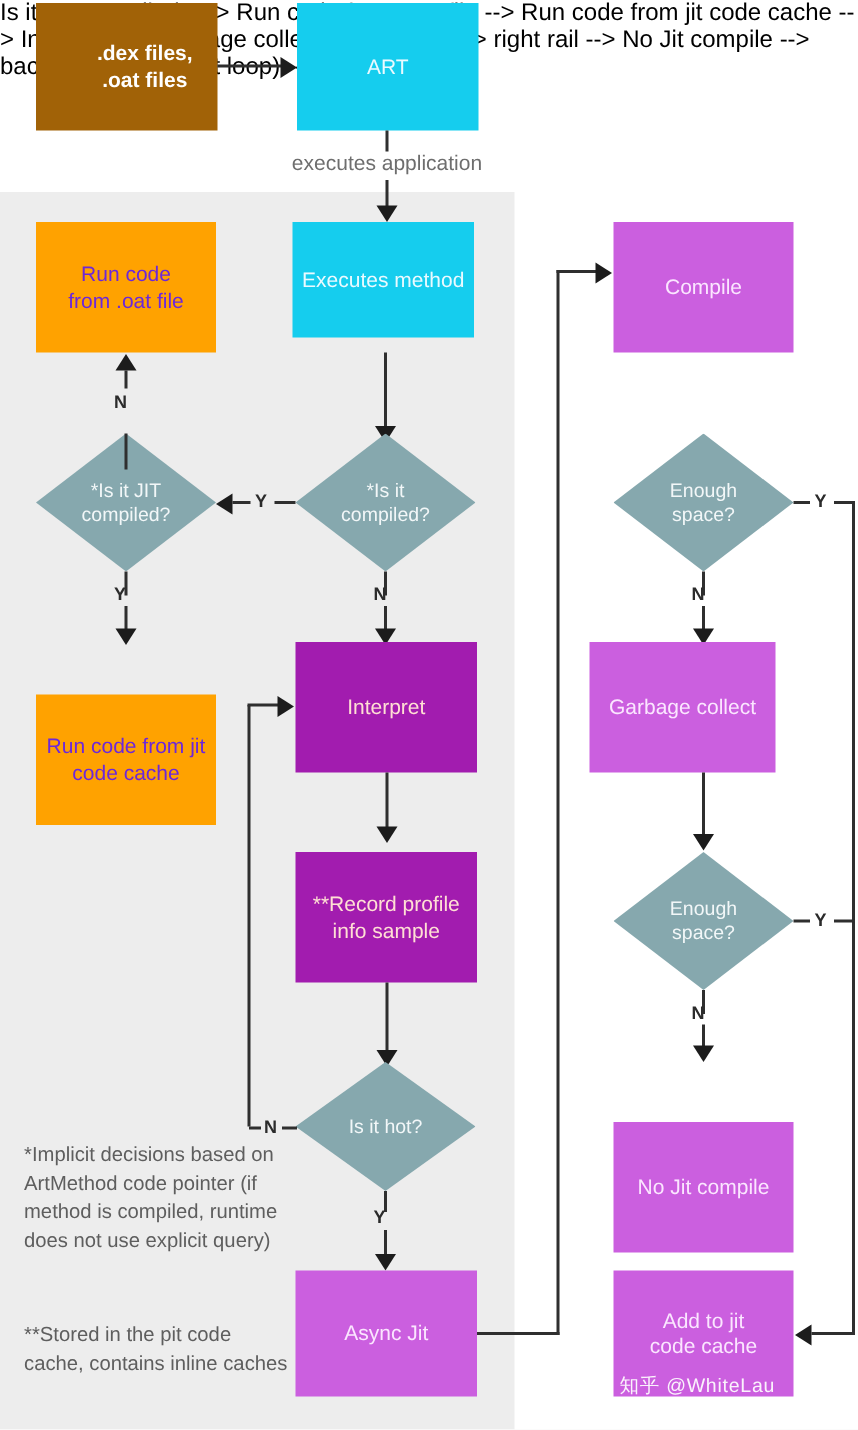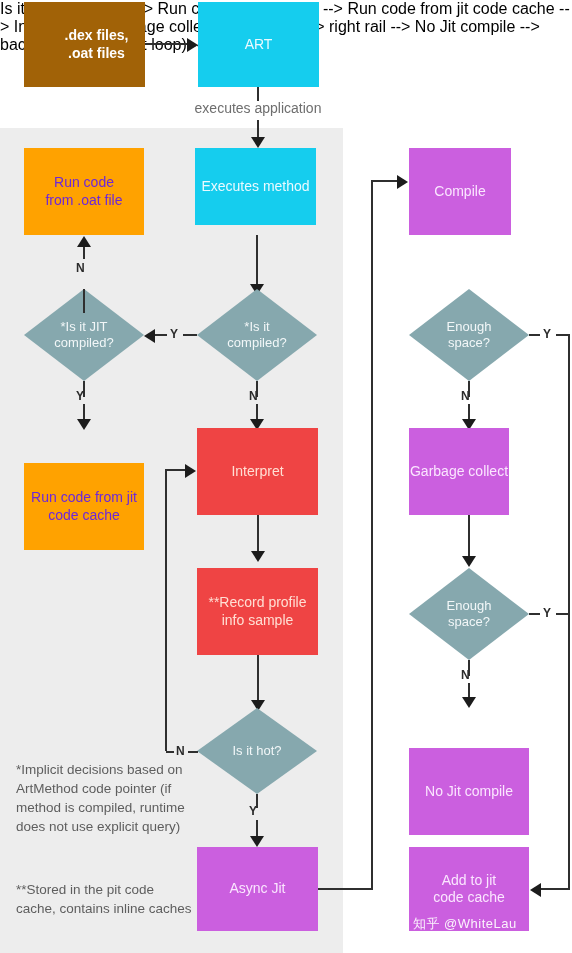--- a/index.html
+++ b/index.html
@@ -17,21 +17,21 @@
   
   .node{
     position:absolute;display:flex;align-items:center;justify-content:center;
     text-align:center;line-height:1.25;box-sizing:border-box;
   }
   .node .lbl{display:block;white-space:pre-line;}
 
   .n-dark   {background:#a16207;color:#ffffff;font-weight:bold;font-size:14px;padding-left:24px;}
   .n-cyan   {background:#15cdee;color:#eafaff;font-size:14px;}
   .n-orange {background:#ffa200;color:#6d28d9;font-size:14px;}
-  .n-red    {background:#ef4444;color:#ffdfd4;font-size:14px;}
+  .n-red    {background:#a21caf;color:#ffdfd4;font-size:14px;}
   .n-purple {background:#cb5fdf;color:#fbe6ff;font-size:14px;}
 
   
   .diamond{position:absolute;}
   .diamond .shape{
     position:absolute;left:0;top:0;width:100%;height:100%;
     background:#86a8ae;
     clip-path:polygon(50% 0%,100% 50%,50% 100%,0% 50%);
   }
   .diamond .dlbl{
@@ -101,21 +101,21 @@
   
   <div class="node n-orange" style="left:24px;top:148px;width:120px;height:87px;">
     <span class="lbl">Run code
 from .oat file</span>
   </div>
 
   <div class="node n-cyan" style="left:195px;top:148px;width:121px;height:77px;">
     <span class="lbl">Executes method</span>
   </div>
 
-  <div class="node n-purple" style="left:409px;top:148px;width:102px;height:87px;align-items:center;">
+  <div class="node n-purple" style="left:409px;top:148px;width:120px;height:87px;align-items:center;">
     <span class="lbl">Compile</span>
   </div>
 
   
   <div class="ln lnv" style="left:256px;top:235px;height:56px;"></div>
   <div class="arrow down" style="left:250px;top:284px;"></div>
 
   
   <div class="diamond" style="left:24px;top:289px;width:120px;height:92px;">
     <div class="shape"></div>
@@ -174,21 +174,21 @@
   
   <div class="node n-orange" style="left:24px;top:428px;width:120px;height:87px;margin-top:35px;">
     <span class="lbl">Run code from jit
 code cache</span>
   </div>
 
   <div class="node n-red" style="left:197px;top:428px;width:121px;height:87px;">
     <span class="lbl">Interpret</span>
   </div>
 
-  <div class="node n-purple" style="left:409px;top:428px;width:100px;height:87px;align-items:center;">
+  <div class="node n-purple" style="left:393px;top:428px;width:124px;height:87px;align-items:center;">
     <span class="lbl">Garbage collect</span>
   </div>
 
   
   <div class="ln lnv" style="left:257px;top:515px;height:43px;"></div>
   <div class="arrow down" style="left:251px;top:551px;"></div>
 
   
   <div class="ln lnv" style="left:468px;top:515px;height:48px;"></div>
   <div class="arrow down" style="left:462px;top:556px;"></div>

